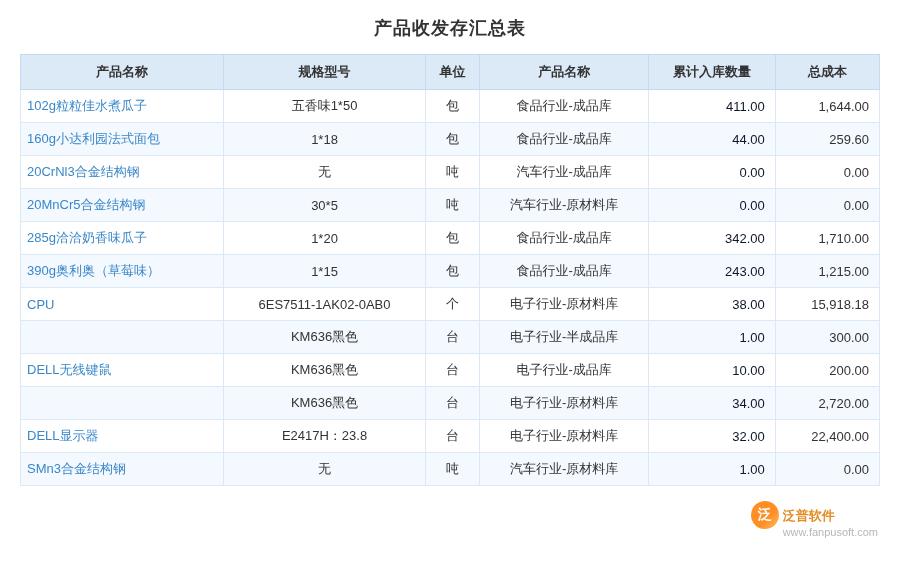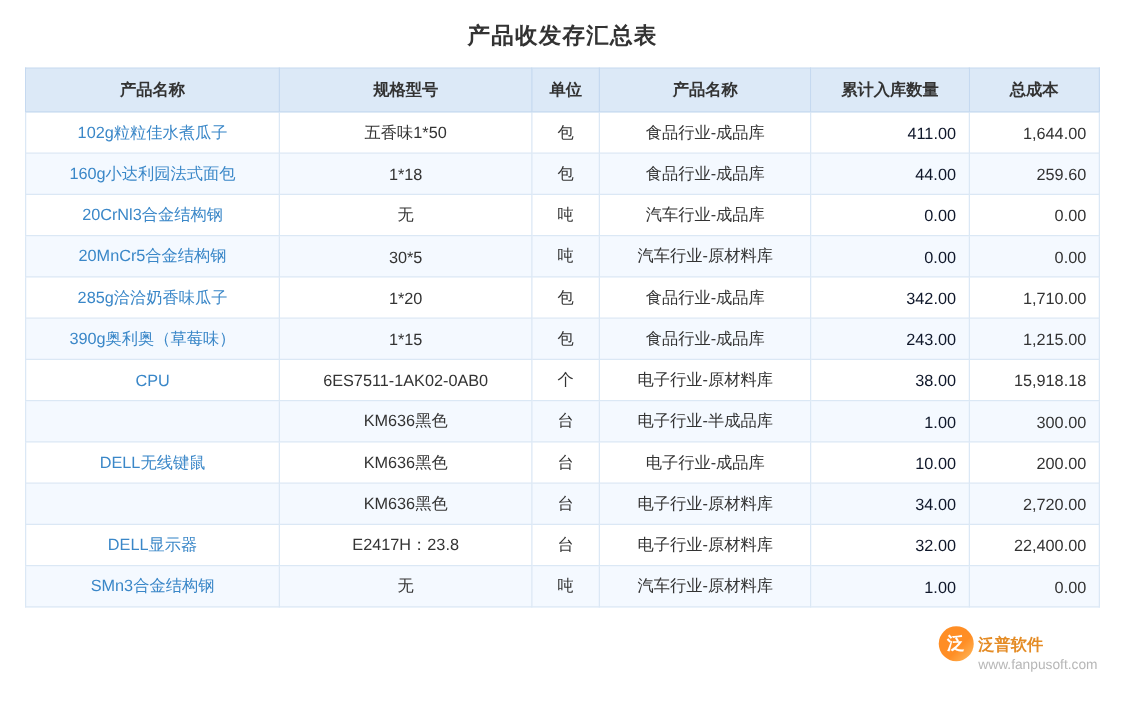--- a/index.html
+++ b/index.html
@@ -46,21 +46,21 @@
       background: #f4f9ff;
     }
     tbody td {
       padding: 7px 6px;
       text-align: center;
       border: 1px solid #dbe8f5;
       color: #333;
     }
     tbody td.product-name {
       color: #3a87c8;
-      text-align: center;
+      text-align: left;
     }
     tbody td.number-blue {
       color: #0f172a;
       text-align: right;
       padding-right: 10px;
     }
     tbody td.number-black {
       color: #333;
       text-align: right;
       padding-right: 10px;

